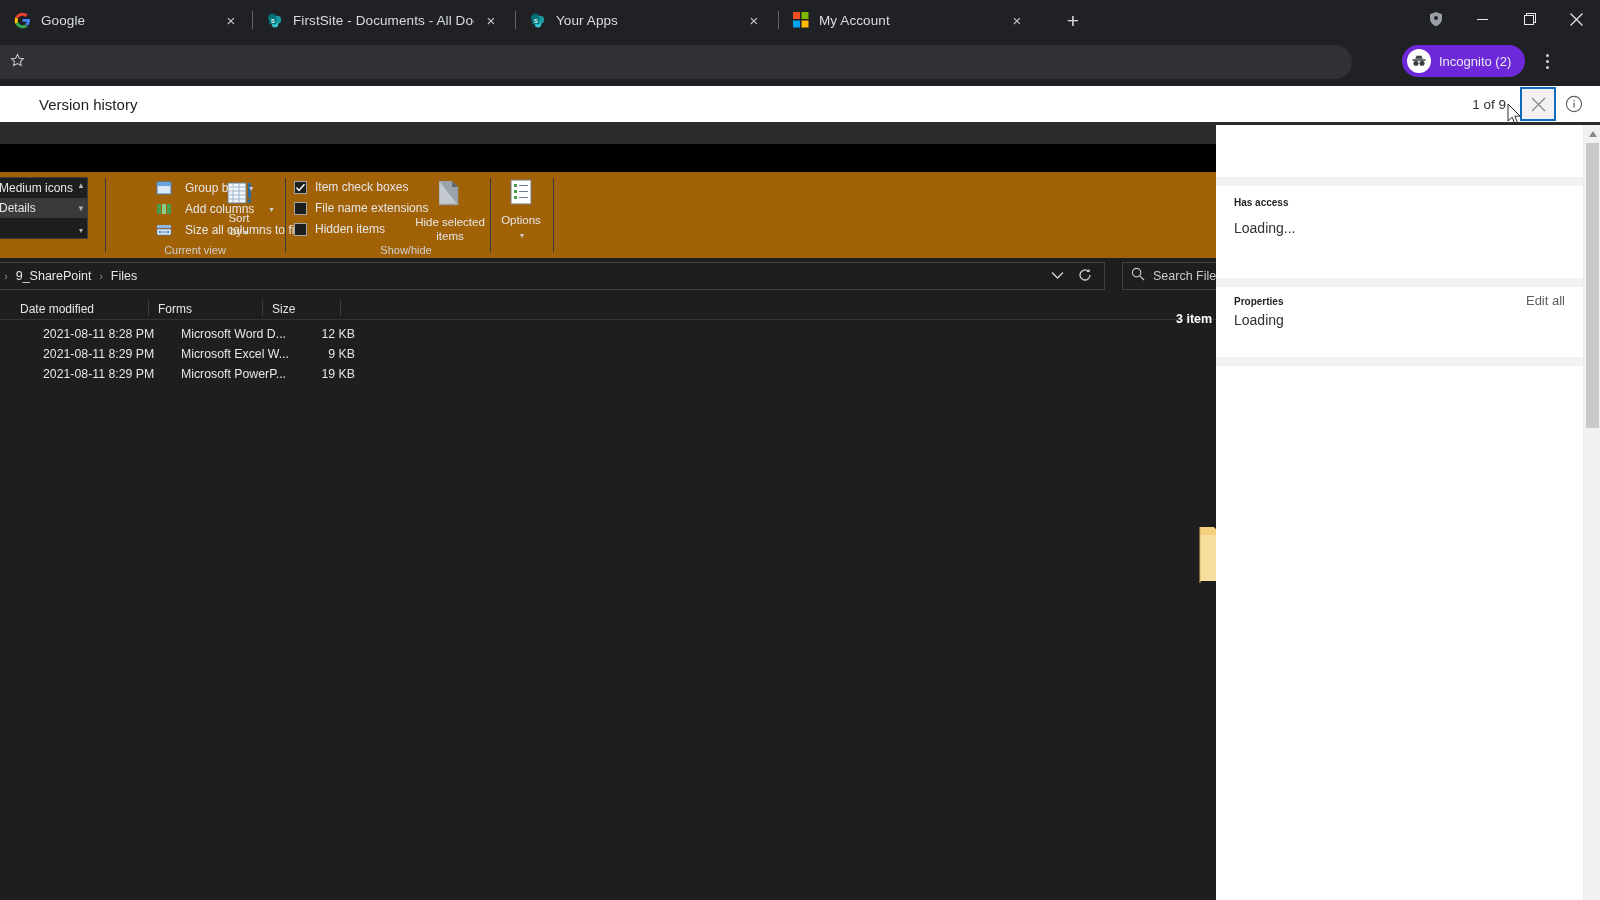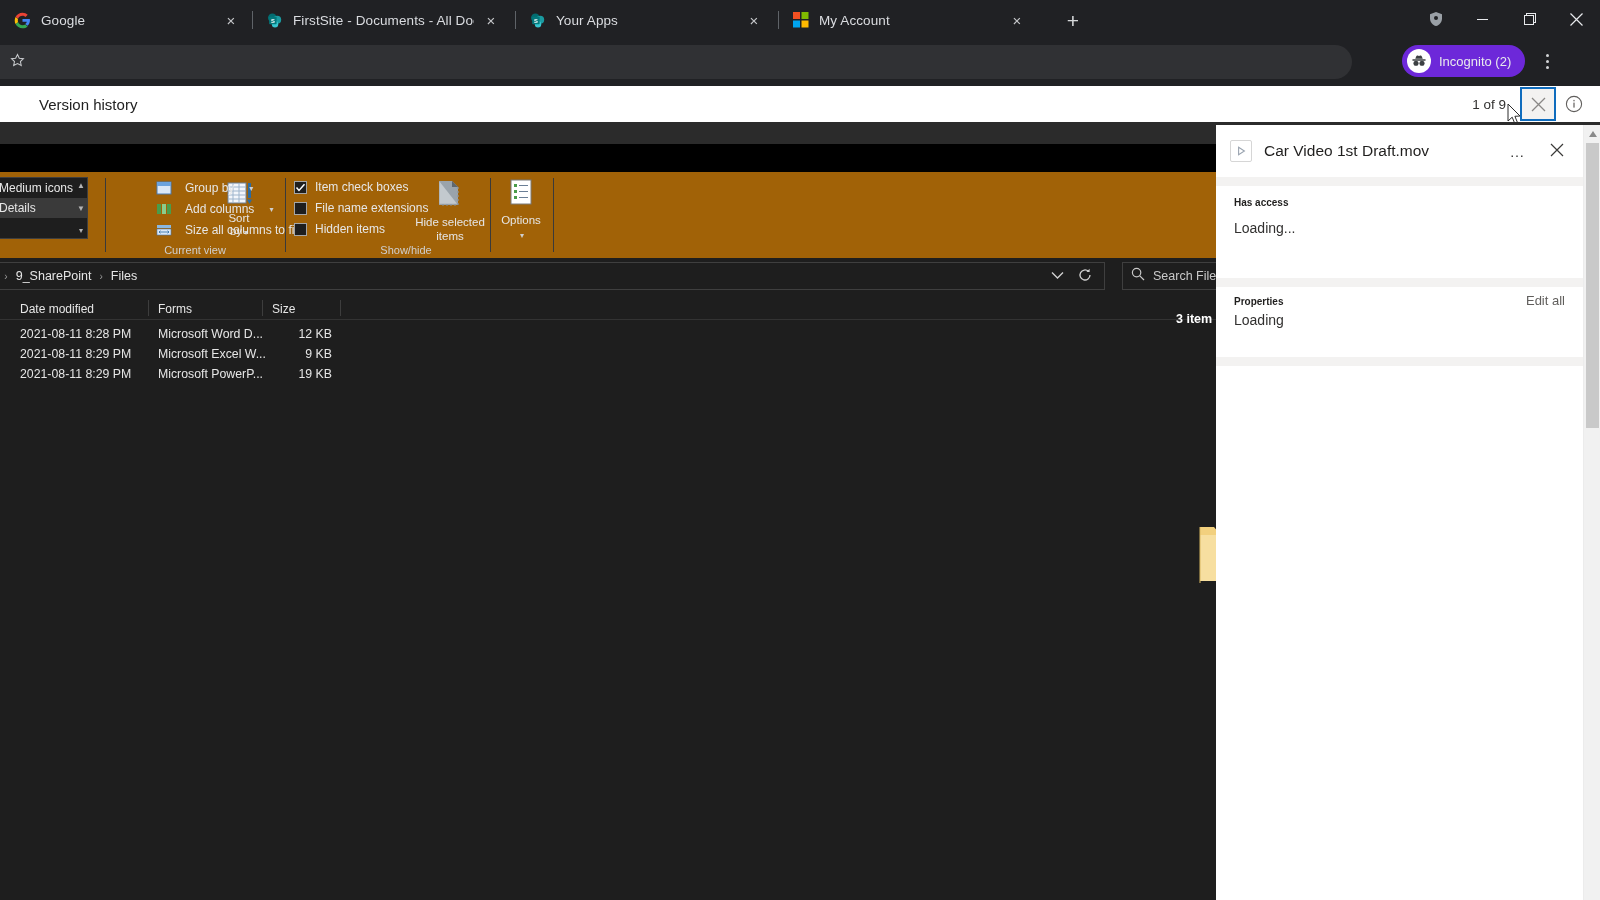--- a/index.html
+++ b/index.html
@@ -205,21 +205,21 @@
   .col-head {
     position: absolute; left: 0; top: 126px; width: 1600px; height: 22px;
     border-bottom: 1px solid #333; display: flex; align-items: center;
     font-size: 12px; color: #e6e6e6;
   }
   .col-head .c { position: absolute; padding-left: 8px; }
   .col-head .vline { position: absolute; top: 2px; height: 16px; width: 1px; background: #3d3d3d; }
 
   
   .rows { position: absolute; left: 0; top: 152px; width: 1600px; }
-  .frow { height: 20px; display: flex; align-items: center; font-size: 12.3px; color: #e6e6e6; position: relative; }
+  .frow { height: 20px; display: flex; align-items: center; font-size: 12.3px; color: #e6e6e6; position: relative; margin-left: 23px; }
   .frow .cell { position: absolute; white-space: nowrap; }
 
   
   .items-count {
     position: absolute; left: 1176px; top: 140px; font-size: 12.5px;
     color: #ffffff; font-weight: bold; white-space: nowrap;
   }
   
   .folder-peek { position: absolute; left: 1192px; top: 353px; }
 
@@ -626,34 +626,20 @@
         <path d="M8 2h14l5 6h17v48H8z" fill="#f2d07e"></path>
         <path d="M8 10h38v46H8z" fill="#f7dfa0"></path>
         <path d="M8 2v56" stroke="#d9b860" stroke-width="1"></path>
       </svg>
     </div>
   </div>
 
   <div class="details-pane">
     <div class="dp-scrollarea">
 
-      <div class="dp-header">
-        <span class="dp-fileicon">
-          <svg width="14" height="14" viewBox="0 0 14 14">
-              <path d="M4.6 3.2 10.4 7 4.6 10.8z" fill="none" stroke="#9aa4b0" stroke-width="1.1"></path>
-            </svg>
-        </span>
-        <span class="dp-filename">Car Video 1st Draft.mov</span>
-        <span class="dp-ellipsis">…</span>
-        <span class="dp-close">
-          <svg width="14" height="14" viewBox="0 0 14 14">
-              <path d="M1 1 13 13 M13 1 1 13" stroke="#3b3a39" stroke-width="1.2"></path>
-            </svg>
-        </span>
-      </div>
 
       <div class="dp-sep" style="top:52px;"></div>
 
       <div class="dp-section" style="top:72px;">
         <div class="dp-sect-title">Has access</div>
         <div class="dp-sect-sub">Loading...</div>
       </div>
 
       <div class="dp-sep" style="top:153px;"></div>
 

